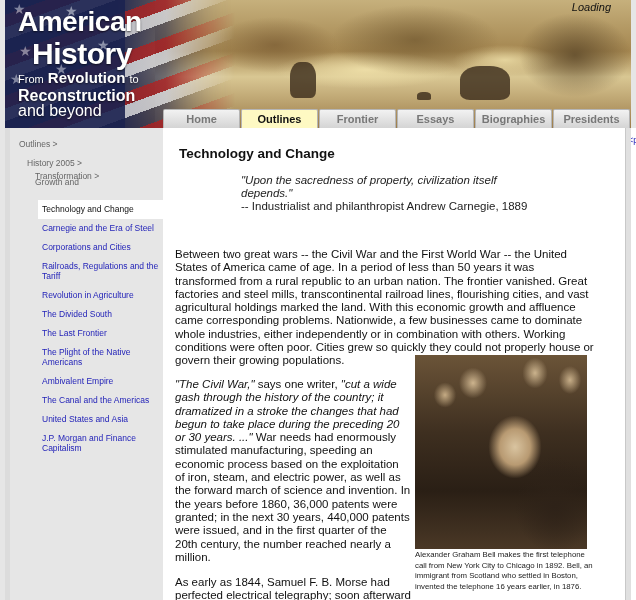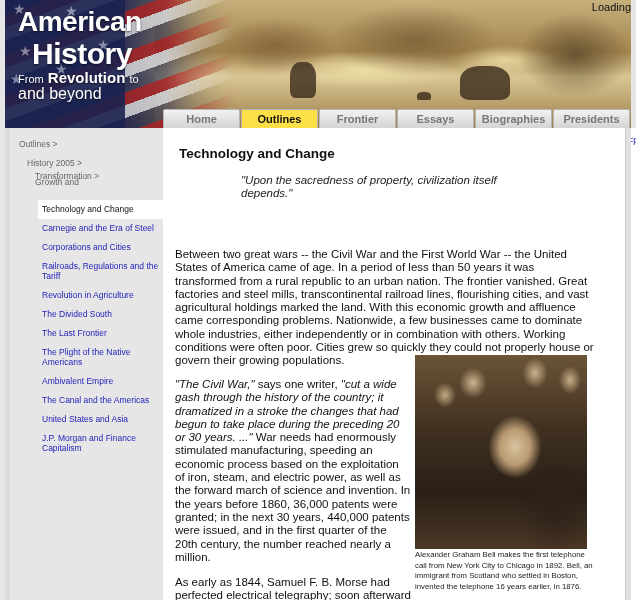--- a/index.html
+++ b/index.html
@@ -28,31 +28,31 @@
     mask-image: linear-gradient(90deg, #000 70%, transparent 100%); }
   .banner .union { position: absolute; left: 0; top: 0; width: 120px; height: 128px; background: #1c2350; opacity: 0.9; }
   .star { position: absolute; color: #8a8fa8; font-size: 14px; line-height: 1; }
   .title-block { position: absolute; left: 13px; top: 6px; color: #fff; text-shadow: 0 1px 2px rgba(0,0,0,0.6); }
   .title-1 { font-size: 28px; font-weight: bold; letter-spacing: -0.5px; line-height: 32px; }
   .title-2 { font-size: 30px; font-weight: bold; letter-spacing: -0.5px; line-height: 32px; padding-left: 14px; }
   .sub-1 { font-size: 15px; font-weight: bold; line-height: 16px; margin-top: 0; }
   .sub-1 .small { font-size: 11px; font-weight: normal; }
   .sub-2 { font-size: 16px; font-weight: bold; line-height: 17px; }
   .sub-3 { font-size: 16px; line-height: 13px; }
-  .loading { position: absolute; right: 0; top: 1px; font-size: 11px; color: #111; }
+  .loading { position: absolute; right: 20px; top: 1px; font-size: 11px; color: #111; font-style: italic; }
 
   
   .fig { position: absolute; background: #3a2a1a; border-radius: 40% 40% 20% 20%; opacity: 0.8; }
 
   
   .tabs { position: absolute; left: 163px; top: 109px; height: 19px; display: flex; }
   .tab { height: 19px; width: 77px; margin-right: 1px; background: linear-gradient(180deg, #f2f2f2 0%, #d4d4d4 100%);
     border: 1px solid #b5b5b5; border-bottom: none; font-size: 11px; font-weight: bold; color: #777;
     text-align: center; line-height: 18px; border-radius: 2px 2px 0 0; }
-  .tab.active { background: #fde047; color: #111; height: 20px; }
+  .tab.active { background: #fef9c3; color: #111; height: 20px; }
 
   
   .sidebar { position: absolute; left: 5px; top: 128px; width: 158px; height: 472px; background: #e6e6e6; border-left: 5px solid #dcdcdc; }
   .crumb { position: absolute; font-size: 8.5px; color: #666; line-height: 10px; }
   .nav-list { position: absolute; left: 33px; top: 201px; width: 130px; }
   .nav-item { font-size: 8.5px; color: #2323b8; line-height: 10px; padding: 4px 0 5px 4px; }
   .nav-item.current { background: #fff; color: #111; margin-right: 0; }
 
   
   .content { position: absolute; left: 163px; top: 128px; width: 534px; height: 472px; background: #fff; }
@@ -100,20 +100,21 @@
     <span class="star" style="left:50px;top:62px;">★</span>
   </div>
   <div class="title-block">
     <div class="title-1">American</div>
     <div class="title-2">History</div>
     <div class="sub-1">
       <span class="small">From</span>
       <span>Revolution</span>
       <span class="small">to</span>
     </div>
+    <div class="sub-2">Reconstruction</div>
     <div class="sub-3">and beyond</div>
   </div>
   <div class="loading">Loading</div>
 </div>
 
 <div class="tabs">
   <div class="tab">Home</div>
   <div class="tab active">Outlines</div>
   <div class="tab">Frontier</div>
   <div class="tab">Essays</div>
@@ -143,20 +144,21 @@
 </div>
 
 <div class="content">
   <div class="prevnext">
     <span>&lt;previous</span><span> - </span><span>next&gt;</span>
   </div>
   <h1 class="page-title">Technology and Change</h1>
 
   <div class="epigraph">
     <div class="q">"Upon the sacredness of property, civilization itself depends."</div>
+    <div>-- Industrialist and philanthropist Andrew Carnegie, 1889</div>
   </div>
 
   <p class="para p1">Between two great wars -- the Civil War and the First World War -- the United States of America came of age. In a period of less than 50 years it was transformed from a rural republic to an urban nation. The frontier vanished. Great factories and steel mills, transcontinental railroad lines, flourishing cities, and vast agricultural holdings marked the land. With this economic growth and affluence came corresponding problems. Nationwide, a few businesses came to dominate whole industries, either independently or in combination with others. Working conditions were often poor. Cities grew so quickly they could not properly house or govern their growing populations.</p>
 
   <p class="para p2"><i>"The Civil War,"</i><span> says one writer, </span><i>"cut a wide gash through the history of the country; it dramatized in a stroke the changes that had begun to take place during the preceding 20 or 30 years. ..."</i><span> War needs had enormously stimulated manufacturing, speeding an economic process based on the exploitation of iron, steam, and electric power, as well as the forward march of science and invention. In the years before 1860, 36,000 patents were granted; in the next 30 years, 440,000 patents were issued, and in the first quarter of the 20th century, the number reached nearly a million.</span></p>
 
   <div class="photo"></div>
   <div class="caption">Alexander Graham Bell makes the first telephone call from New York City to Chicago in 1892. Bell, an immigrant from Scotland who settled in Boston, invented the telephone 16 years earlier, in 1876.</div>
 
   <p class="para p3">As early as 1844, Samuel F. B. Morse had perfected electrical telegraphy; soon afterward distant parts of the continent were linked by a network of poles and wires. In</p>

